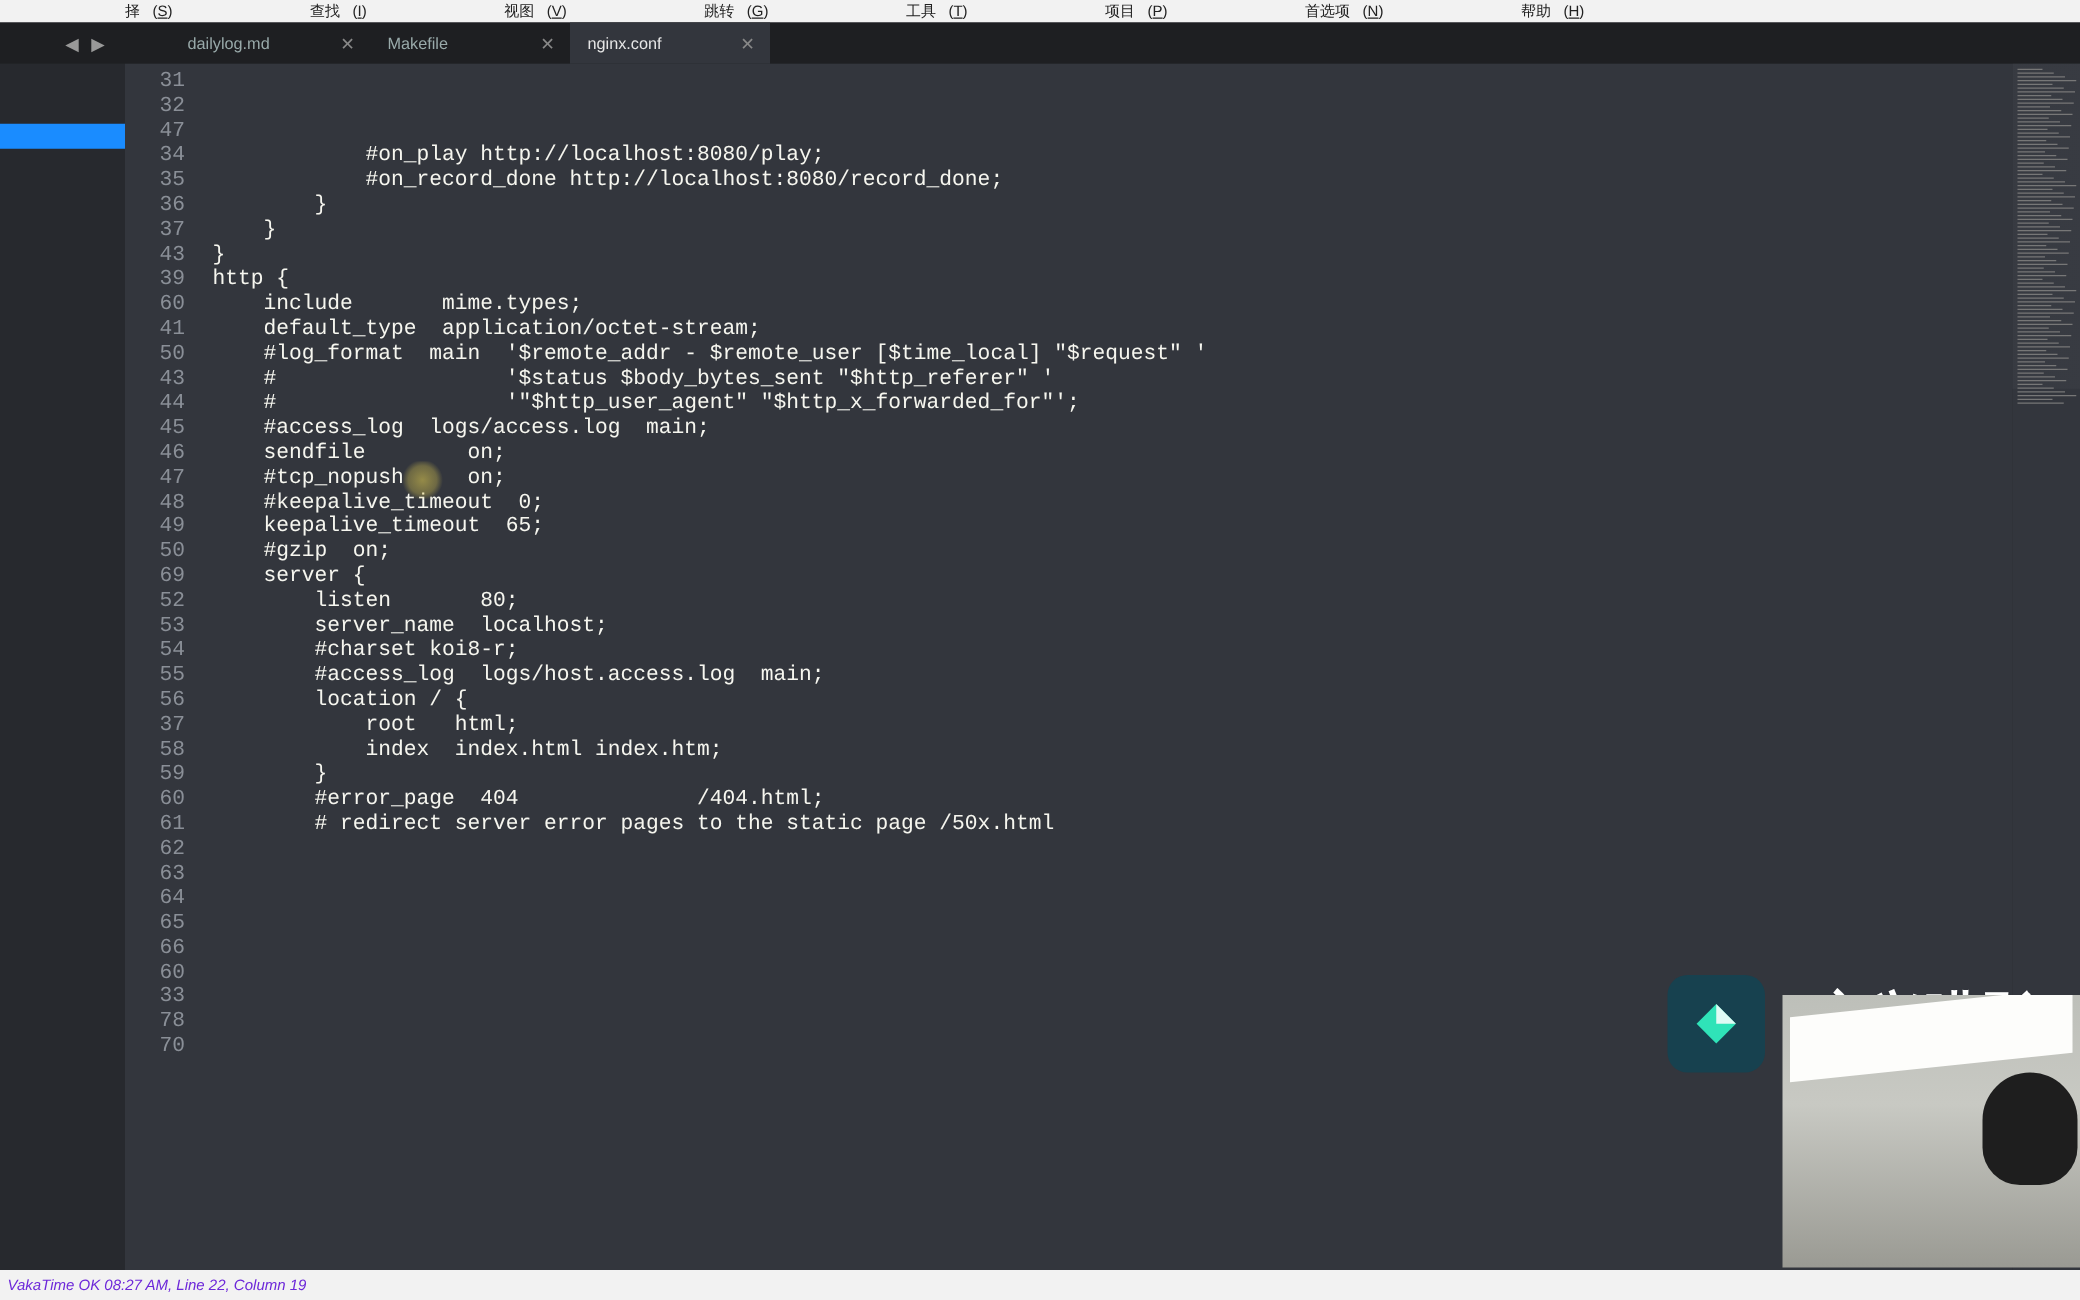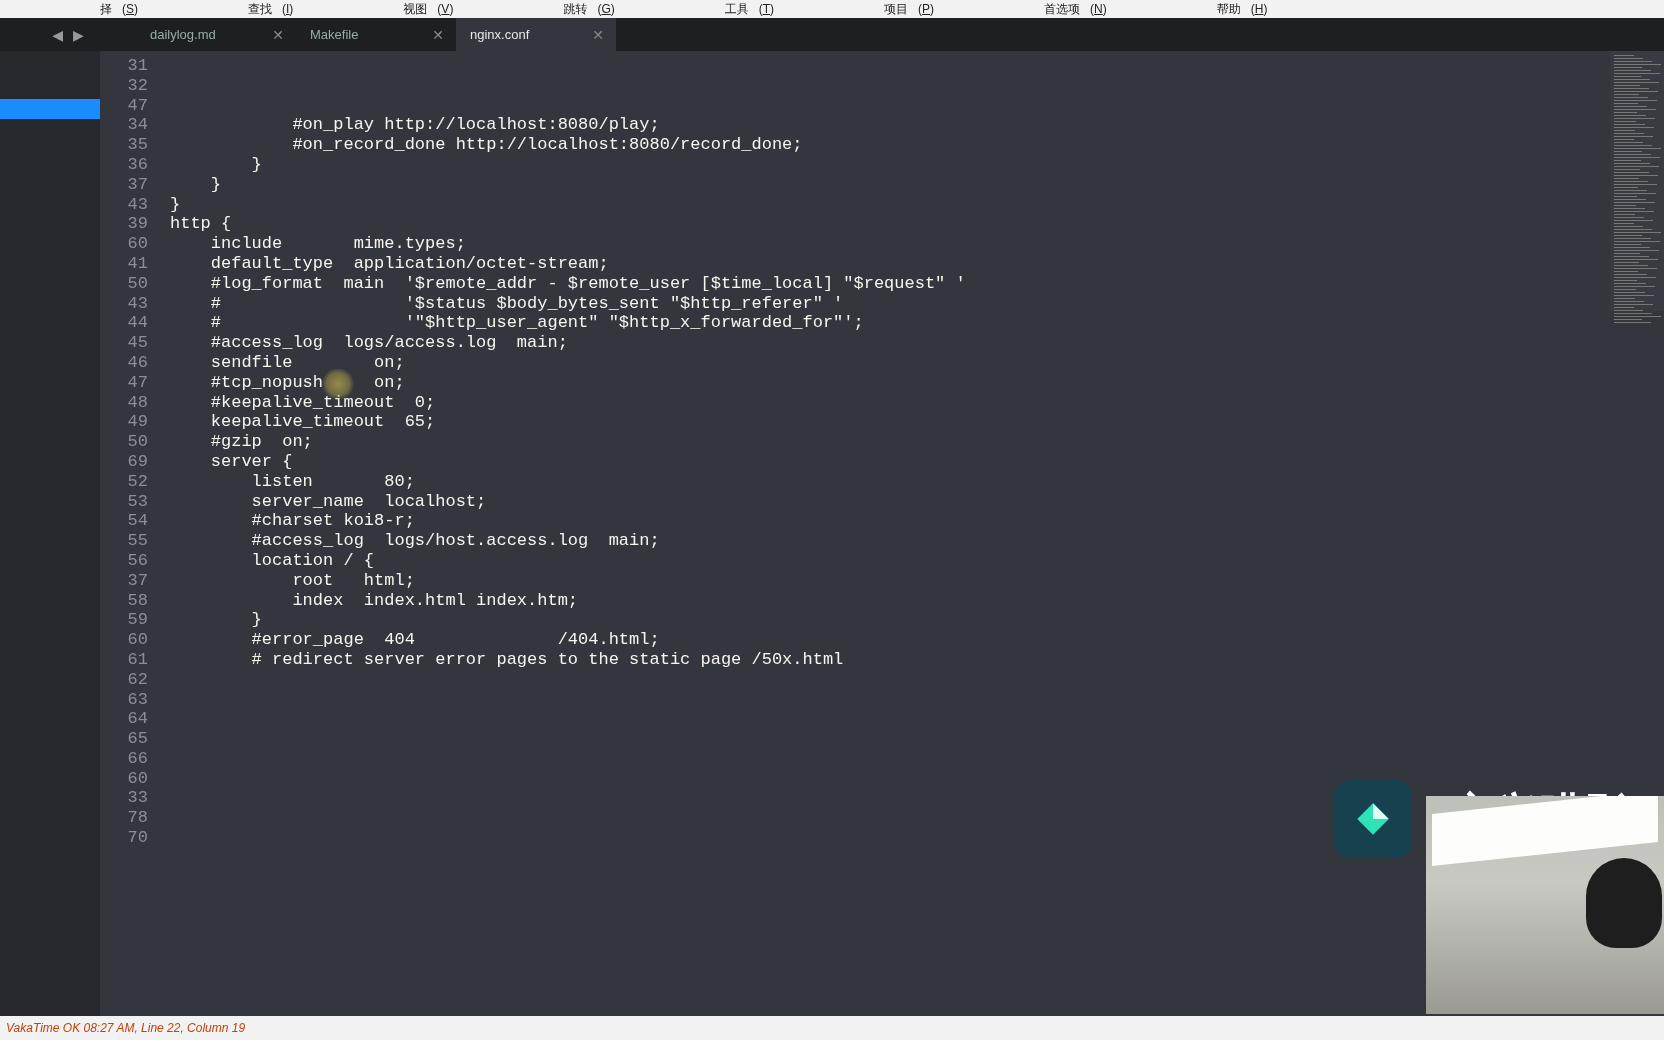--- a/index.html
+++ b/index.html
@@ -127,21 +127,21 @@
   background: linear-gradient(#3b3e45,#3b3e45);
   opacity:0.6;
 }
 .minimap-lines { position:absolute; top:4px; left:4px; right:4px; }
 .mm { height:1px; background:#777; margin-bottom:2px; }
 .statusbar {
   position: absolute;
   bottom: 0; left:0; right:0;
   height: 24px;
   background: #f2f2f2;
-  color: #c2410c;
+  color: #6d28d9;
   font-size: 12px;
   font-style: italic;
   display:flex;
   align-items:center;
   padding-left:6px;
 }
 .webcam {
   position: absolute;
   right: 0;
   bottom: 26px;

